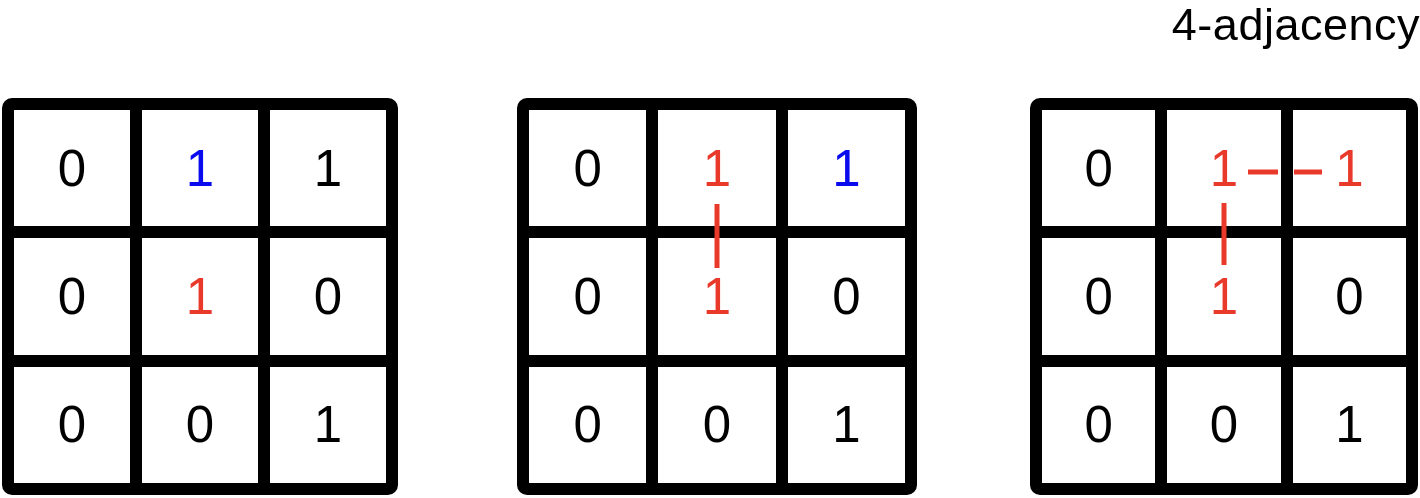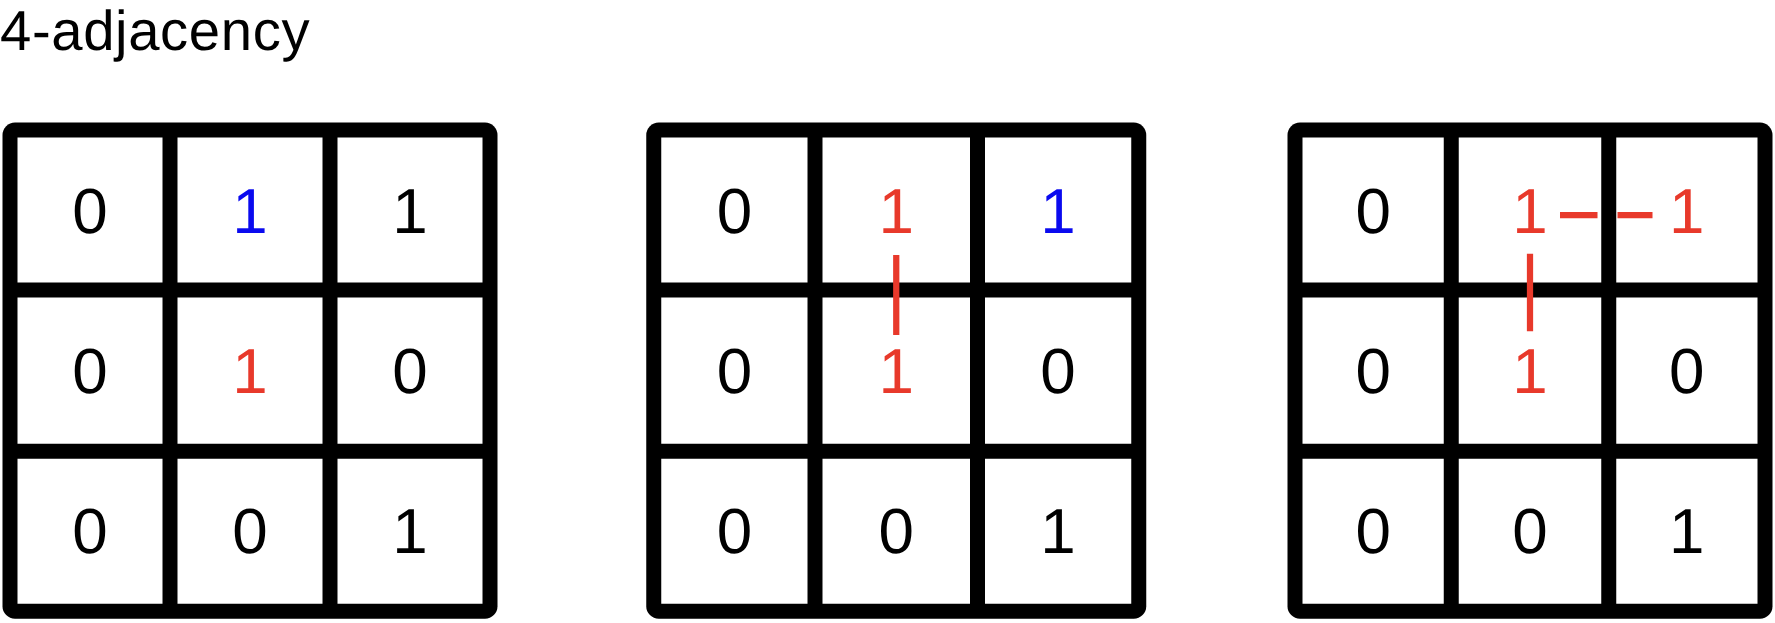--- a/index.html
+++ b/index.html
@@ -13,21 +13,21 @@
     width: 1420px;
     height: 498px;
     background: #ffffff;
     overflow: hidden;
   }
   .title {
     position: absolute;
     top: 0;
     left: 0;
     width: 100%;
-    text-align: left;
+    text-align: right;
     font-size: 45px;
     line-height: 50px;
     color: #000000;
     font-weight: 400;
     letter-spacing: 0.5px;
   }
   .grid {
     position: absolute;
     top: 98px;
     height: 397px;

